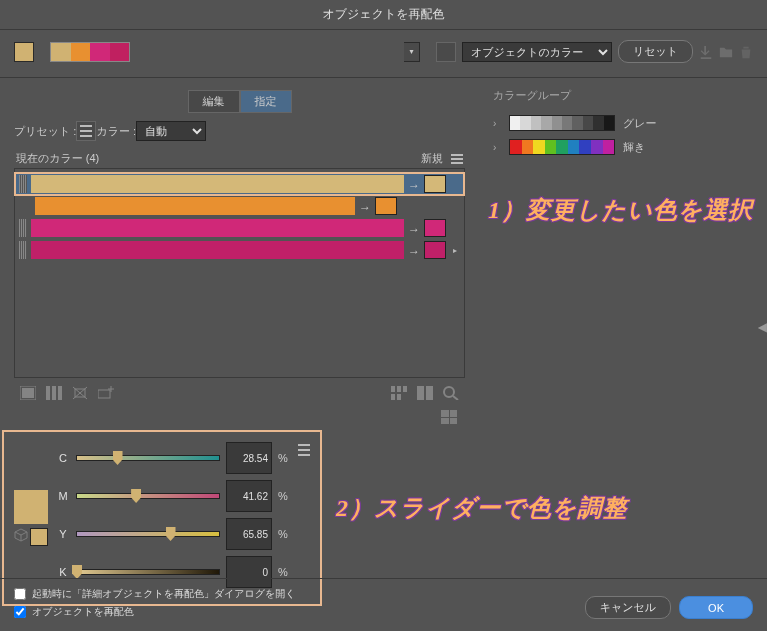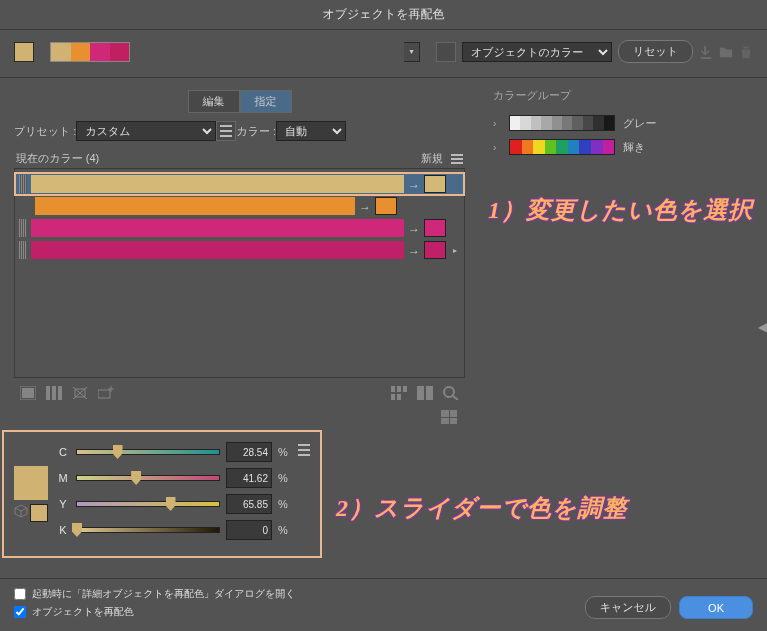--- a/index.html
+++ b/index.html
@@ -6,21 +6,21 @@
 body { background: #535353; color: #ccc; font-size: 11px; width: 767px; height: 631px; overflow: hidden; position: relative; }
 .dialog { width: 100%; }
 .titlebar { text-align: center; padding: 6px 0; font-size: 12px; color: #e0e0e0; background: #535353; border-bottom: 1px solid #3a3a3a; }
 .topbar { display: flex; align-items: center; gap: 6px; padding: 10px 14px 14px; border-bottom: 1px solid #3a3a3a; }
 .swatch-sm { width: 20px; height: 20px; border: 1px solid #2a2a2a; }
 .palette-strip { display: flex; width: 80px; height: 20px; border: 1px solid #888; }
 .palette-strip .seg { flex: 1; }
 .dropdown-arrow { width: 16px; height: 20px; background: #4a4a4a; display: flex; align-items: center; justify-content: center; border: 1px solid #2a2a2a; border-left: none; cursor: pointer; font-size: 8px; }
 .btn-sq { width: 20px; height: 20px; border: 1px solid #666; background: #4a4a4a; }
 .pill-btn { background: #4a4a4a; border: 1px solid #777; padding: 3px 14px; border-radius: 10px; cursor: pointer; font-size: 11px; color: #e0e0e0; }
-.pill-btn.ok { background: #4b8fe0; border-color: #3a7fd0; color: #fff; padding: 4px 28px; border-radius: 8px; }
+.pill-btn.ok { background: #4b8fe0; border-color: #3a7fd0; color: #fff; padding: 4px 28px; }
 .icon-grey { width: 14px; height: 14px; opacity: 0.5; }
 .main { display: flex; }
 .left-panel { width: 475px; padding: 12px 10px 0 14px; }
 .right-panel { flex: 1; padding: 10px 18px; position: relative; }
 .tabs { text-align: center; margin-bottom: 8px; }
 .tab { display: inline-block; padding: 3px 14px; border: 1px solid #666; background: #484848; font-size: 11px; cursor: pointer; }
 .tab.active { background: #4a6a8a; }
 .row { display: flex; align-items: center; margin-bottom: 10px; }
 .label { font-size: 11px; color: #ccc; }
 select { background: #3a3a3a; color: #e0e0e0; border: 1px solid #222; padding: 2px 4px; font-size: 11px; height: 20px; }
@@ -35,21 +35,21 @@
 .toolbar-row { display: flex; gap: 10px; padding: 8px 6px; justify-content: space-between; }
 .toolbar-row .grp { display: flex; gap: 10px; }
 .tool-icon { width: 16px; height: 14px; opacity: 0.7; cursor: pointer; }
 .slider-box { border: 2px solid #e8b890; padding: 10px 10px; margin: 6px 0 0 -12px; width: 320px; display: flex; align-items: center; gap: 8px; }
 .preview-sw { width: 34px; height: 34px; }
 .sliders { flex: 1; }
 .srow { display: flex; align-items: center; gap: 6px; margin-bottom: 6px; }
 .slbl { width: 14px; text-align: center; color: #e0e0e0; font-size: 11px; }
 .slider { height: 6px; flex: 1; position: relative; border: 1px solid #222; }
 .thumb { position: absolute; top: -5px; width: 10px; height: 14px; clip-path: polygon(0 0,100% 0,100% 60%,50% 100%,0 60%); }
-.val-in { width: 46px; height: 20px; background: #3a3a3a; color: #e0e0e0; border: 1px solid #222; text-align: right; padding: 0 3px; font-size: 10px; }
+.val-in { width: 46px; height: 32px; background: #3a3a3a; color: #e0e0e0; border: 1px solid #222; text-align: right; padding: 0 3px; font-size: 10px; }
 .pct { color: #ccc; font-size: 11px; width: 12px; }
 .opt-ico { width: 12px; height: 12px; display: flex; flex-direction: column; justify-content: space-between; }
 .opt-ico div { height: 2px; background: #bbb; }
 .mini-sw { width: 18px; height: 18px; border: 1px solid #222; }
 .none-label { text-align: right; padding: 2px 8px; color: #ccc; font-size: 10px; }
 .grid-ico { width: 16px; height: 14px; display: grid; grid-template-columns: 1fr 1fr; grid-template-rows: 1fr 1fr; gap: 1px; margin: 2px 8px 0 auto; opacity: 0.6; }
 .grid-ico div { background: #999; }
 .cg-head { color: #aaa; font-size: 11px; margin-bottom: 8px; }
 .cg-row { display: flex; align-items: center; gap: 8px; padding: 4px 0; cursor: pointer; }
 .cg-chev { font-size: 10px; color: #aaa; width: 8px; }
@@ -100,21 +100,20 @@
   </div>
 
   <div class="main">
     <div class="left-panel">
       <div class="tabs">
         <span class="tab">編集</span><span class="tab active">指定</span>
       </div>
 
       <div class="row">
         <span class="label">プリセット :</span>
-        <select style="width:140px"><option>カスタム</option></select>
         <div class="btn-sq" style="display:flex;align-items:center;justify-content:center">
             <div class="opt-ico">
               <div></div>
               <div></div>
               <div></div>
             </div>
           </div>
         <span class="label">カラー :</span>
         <select style="width:70px"><option>自動</option></select>
       </div>

